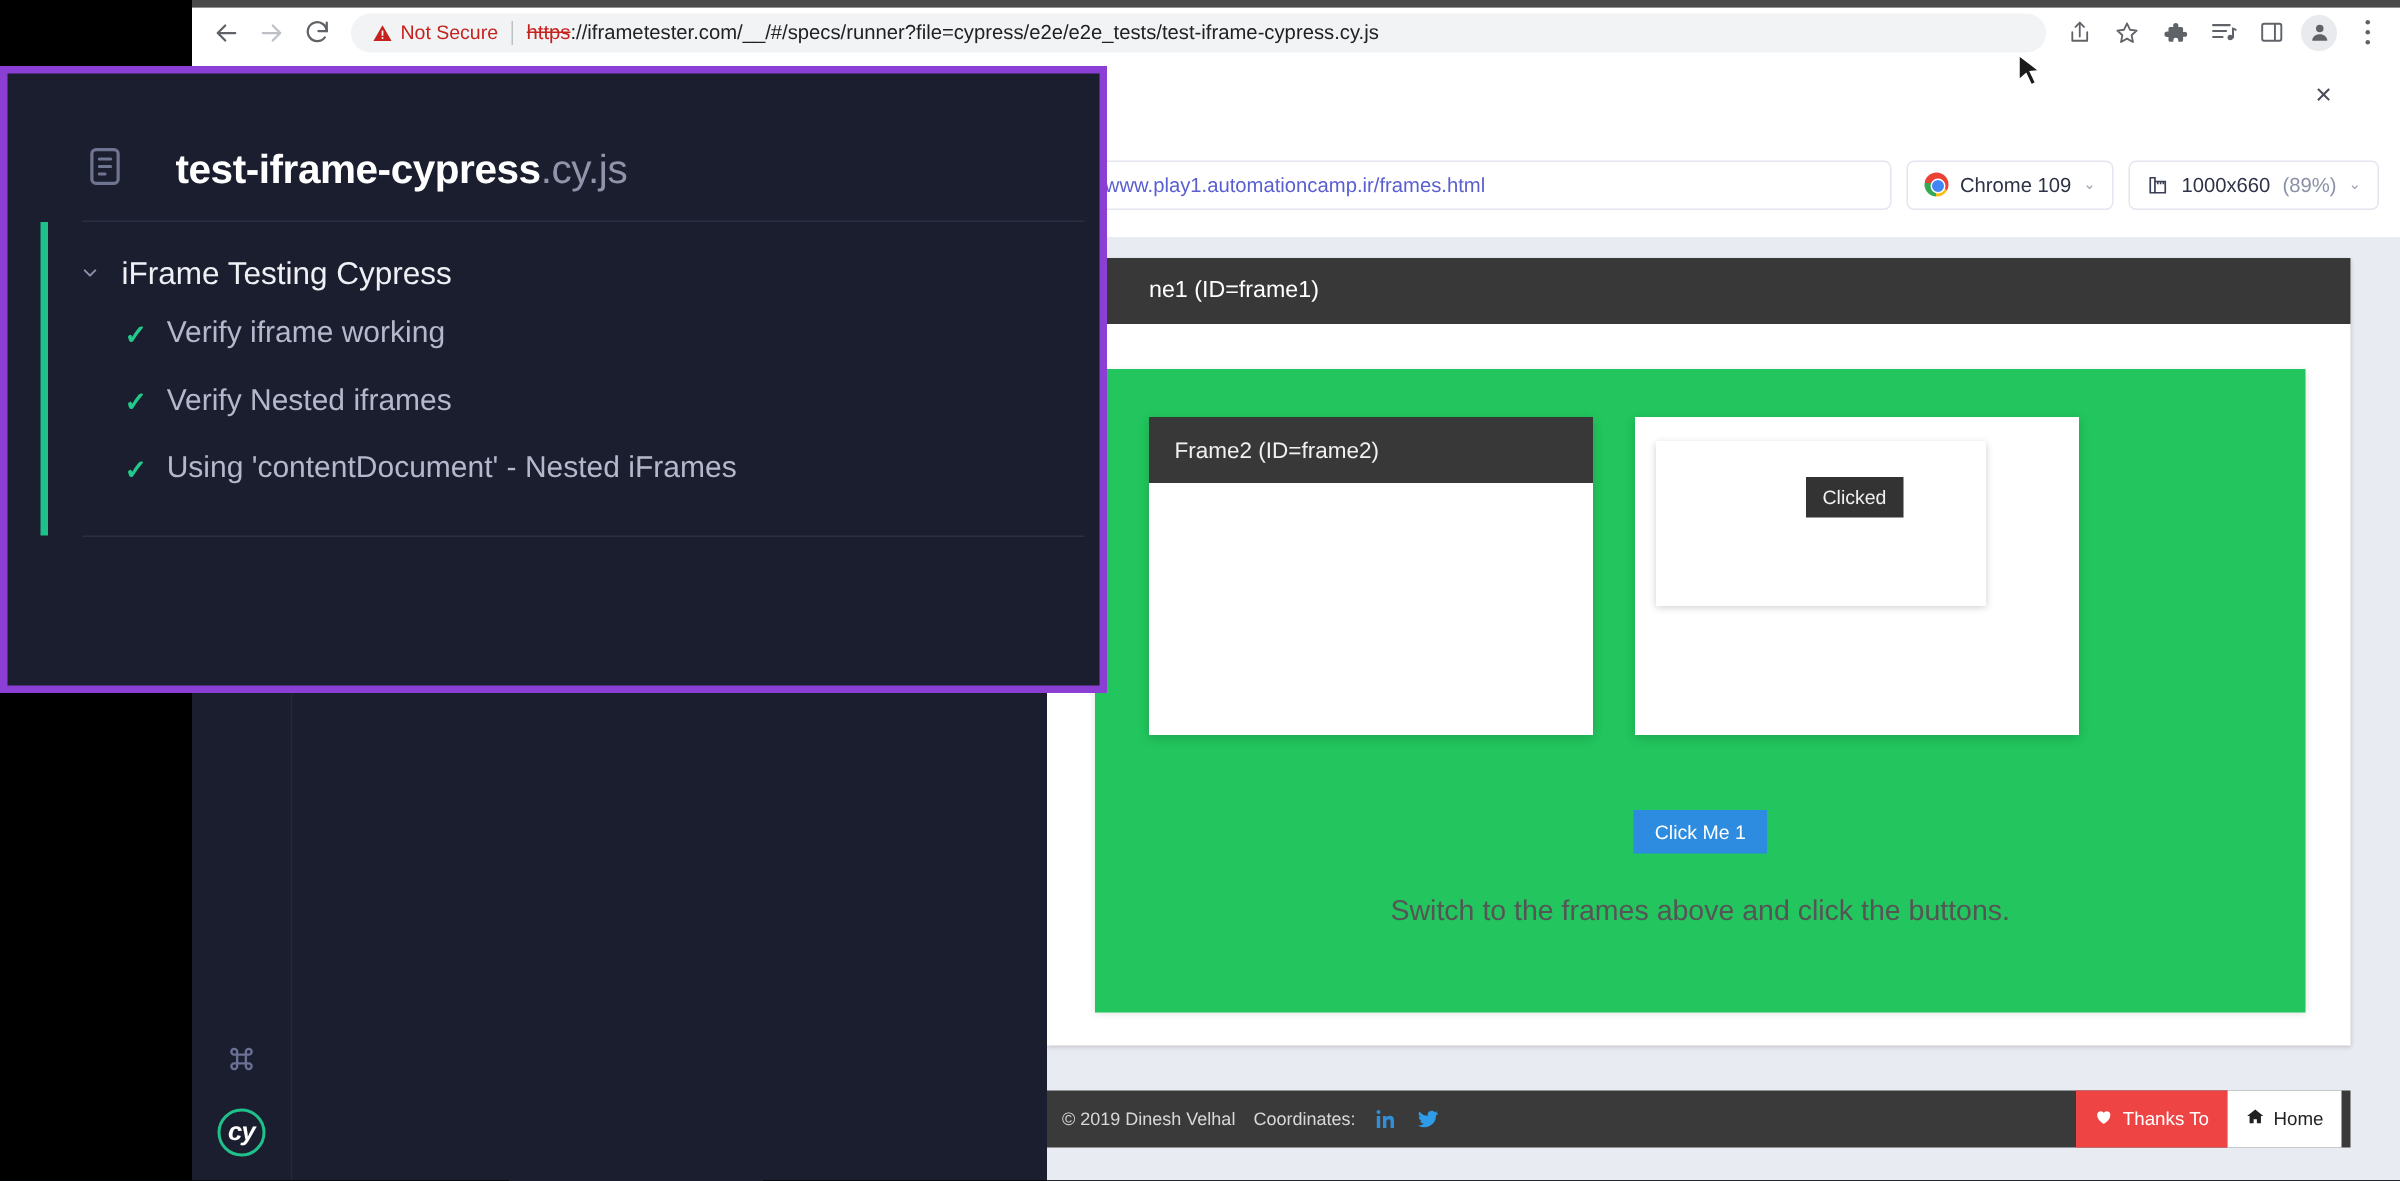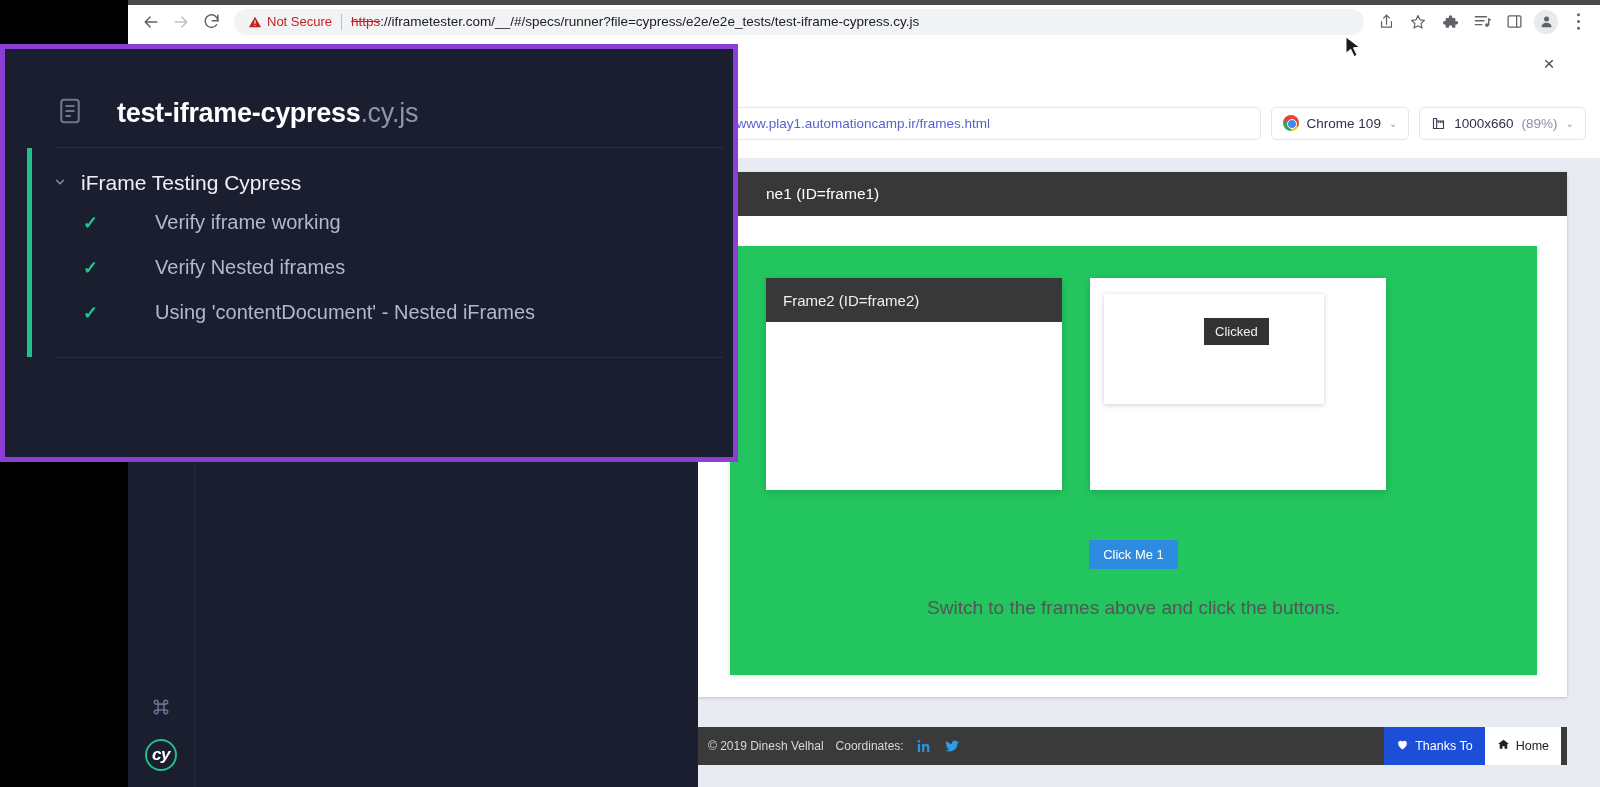--- a/index.html
+++ b/index.html
@@ -163,21 +163,21 @@
 
   
   .aut-footer {
     position:absolute; left: 0; top: 555px; width: 869px; height: 38px;
     background:#3a3a3a; display:flex; align-items:center; padding: 0 6px 0 10px;
     color:#d8d8d8; font-size: 12px; gap: 14px;
   }
   .footer-left { display:flex; align-items:center; gap: 12px; }
   .footer-right { margin-left:auto; display:flex; align-items:stretch; height: 38px; }
   .btn-thanks {
-    background:#1d4ed8; color:#fff; font-size:12.5px; display:flex;
+    background:#ef4444; color:#fff; font-size:12.5px; display:flex;
     align-items:center; gap:6px; padding: 0 12px;
   }
   .btn-home {
     background:#fff; color:#222; font-size:12.5px; display:flex;
     align-items:center; gap:6px; padding: 0 12px;
   }
   .soc { width: 16px; height: 16px; display:inline-flex; }
 
   
   .spec-panel {
@@ -198,21 +198,21 @@
   }
   .suite-row {
     display:flex; align-items:center; gap: 14px; padding: 5px 0 5px 48px;
   }
   .suite-caret { color:#8b90a8; font-size: 13px; }
   .suite-name { font-size: 21px; color:#eef0f6; }
   .test-row {
     display:flex; align-items:center; gap: 13px; padding: 11px 0 11px 78px;
   }
   .check { color:#21c98b; font-size: 18px; font-weight: 700; }
-  .test-name { font-size: 20px; color:#b4b8cc;margin-left:44px; }
+  .test-name { font-size: 20px; color:#b4b8cc; }
   .spec-bottom-div { height:1px; background:#2a2e45; margin: 0 10px 0 50px; }
 
   
   .cursor { position:absolute; z-index: 60; pointer-events:none; }
 </style>
 </head>
 <body>
 
 <div id="root">
 

